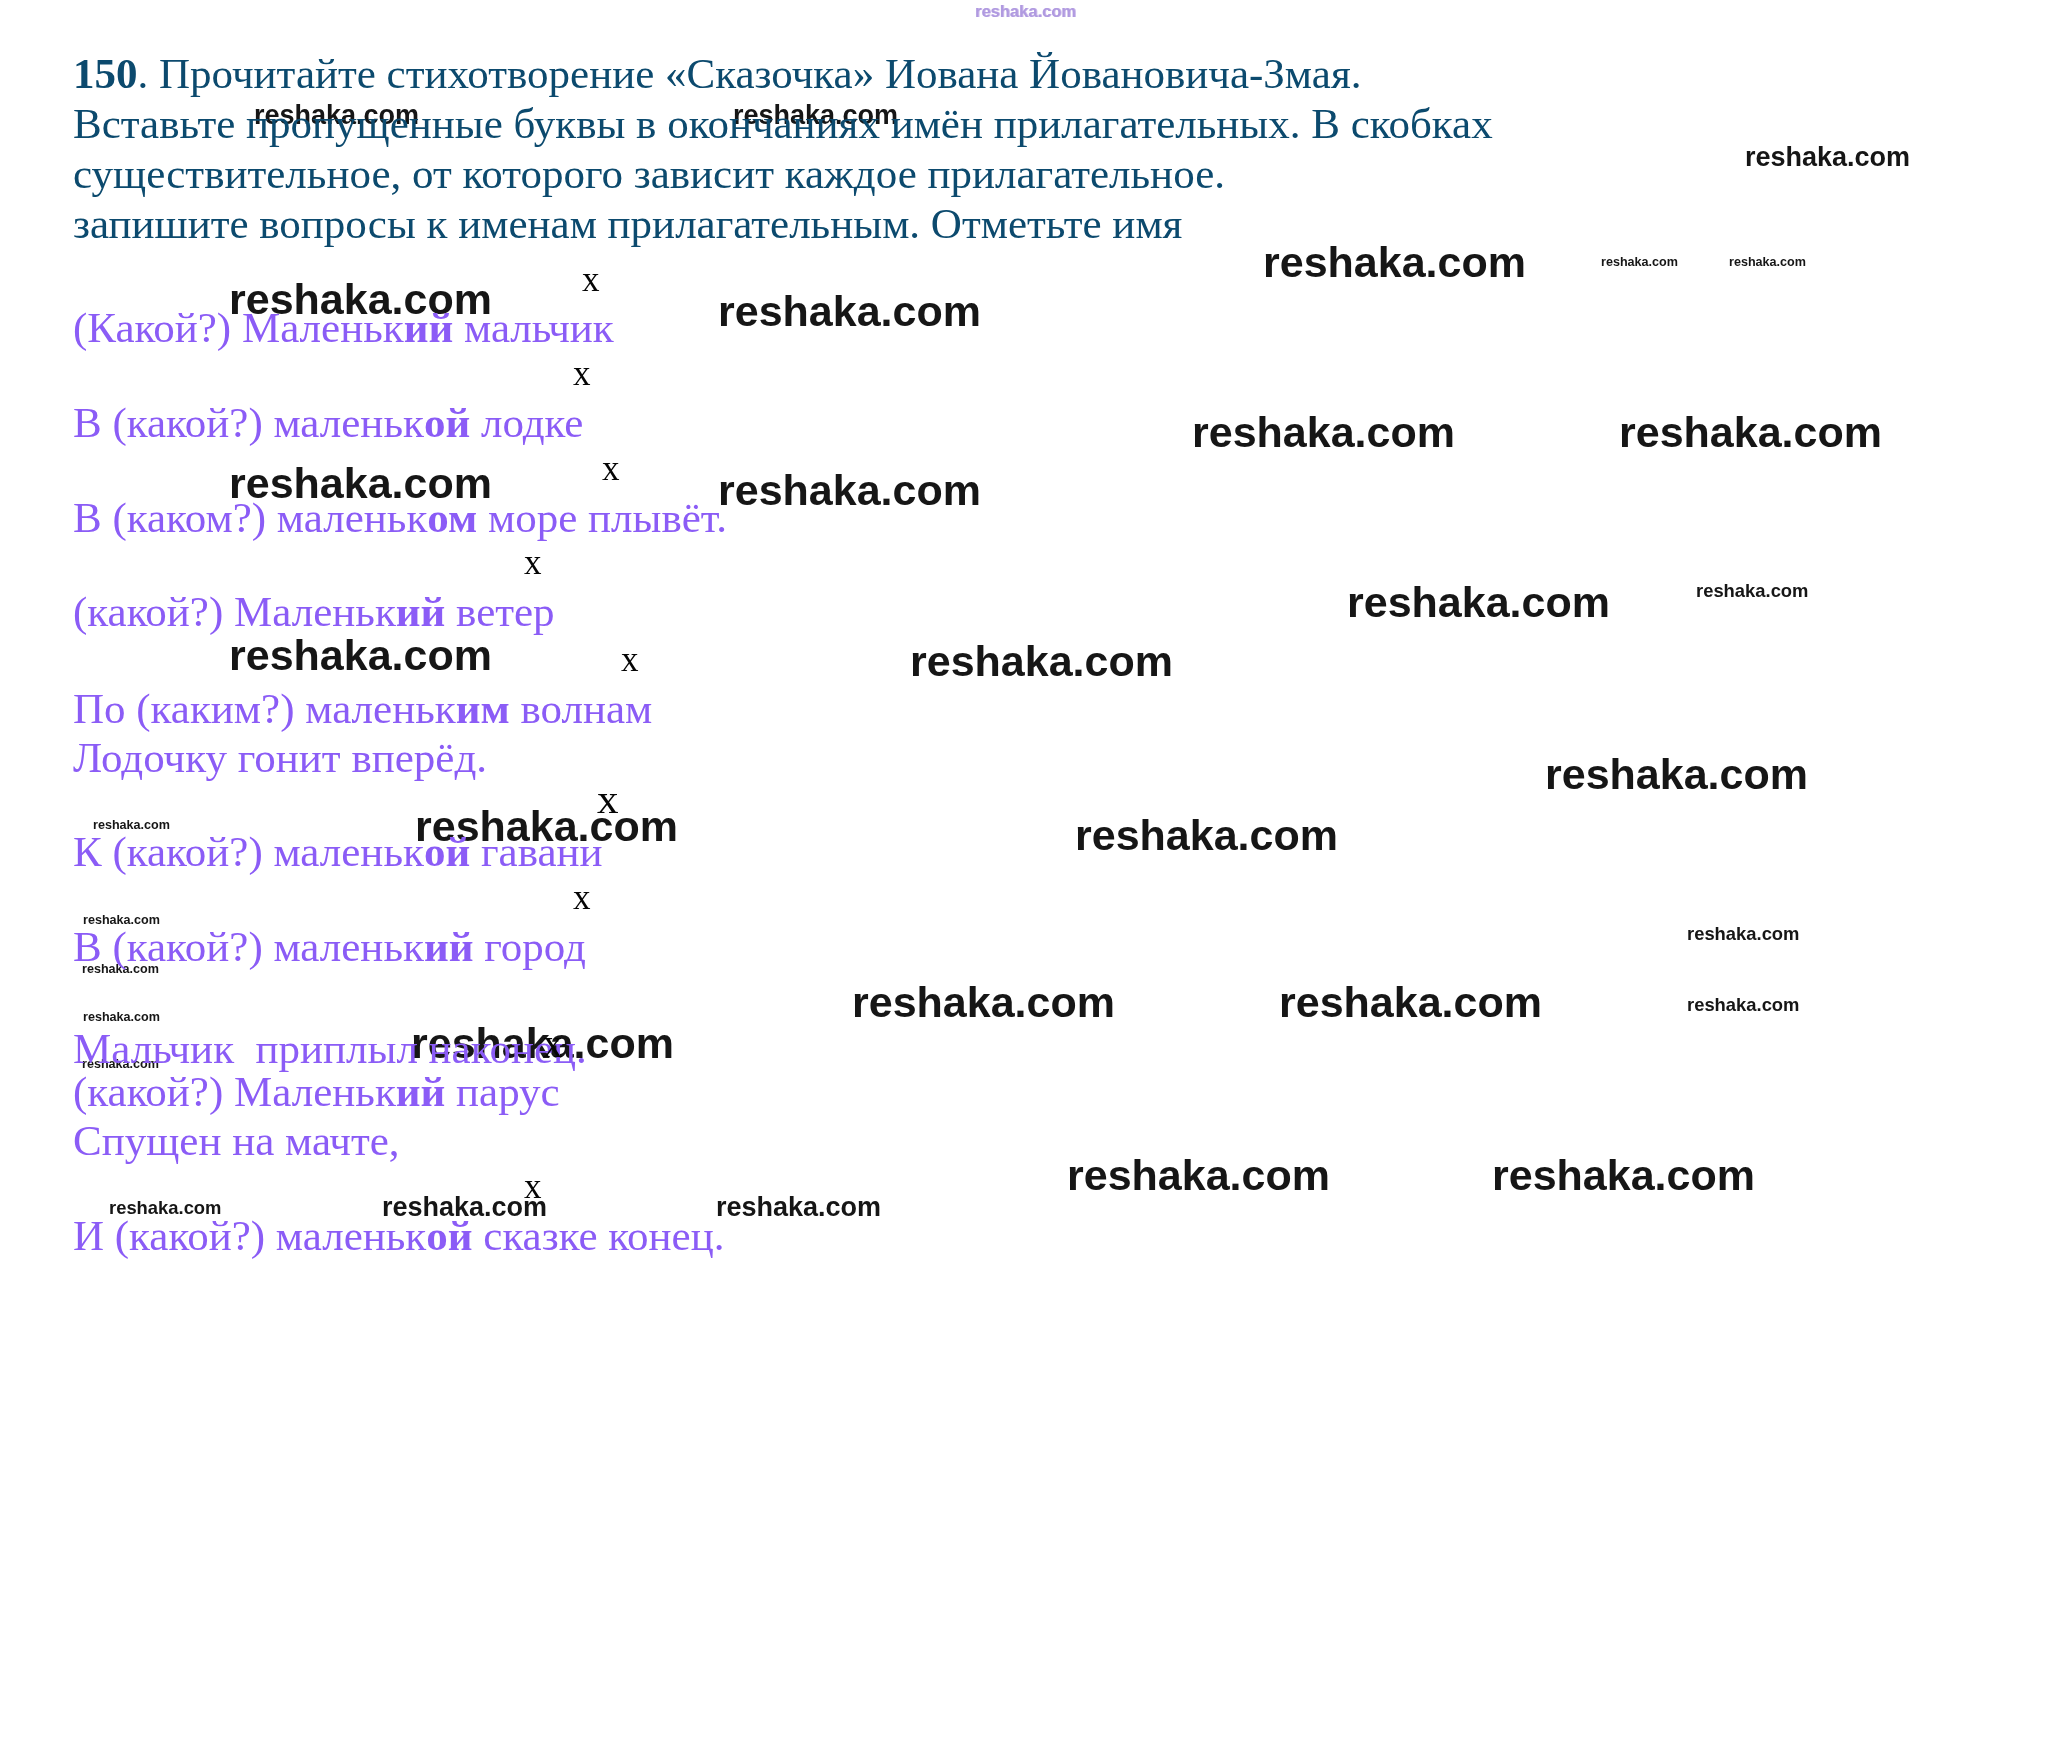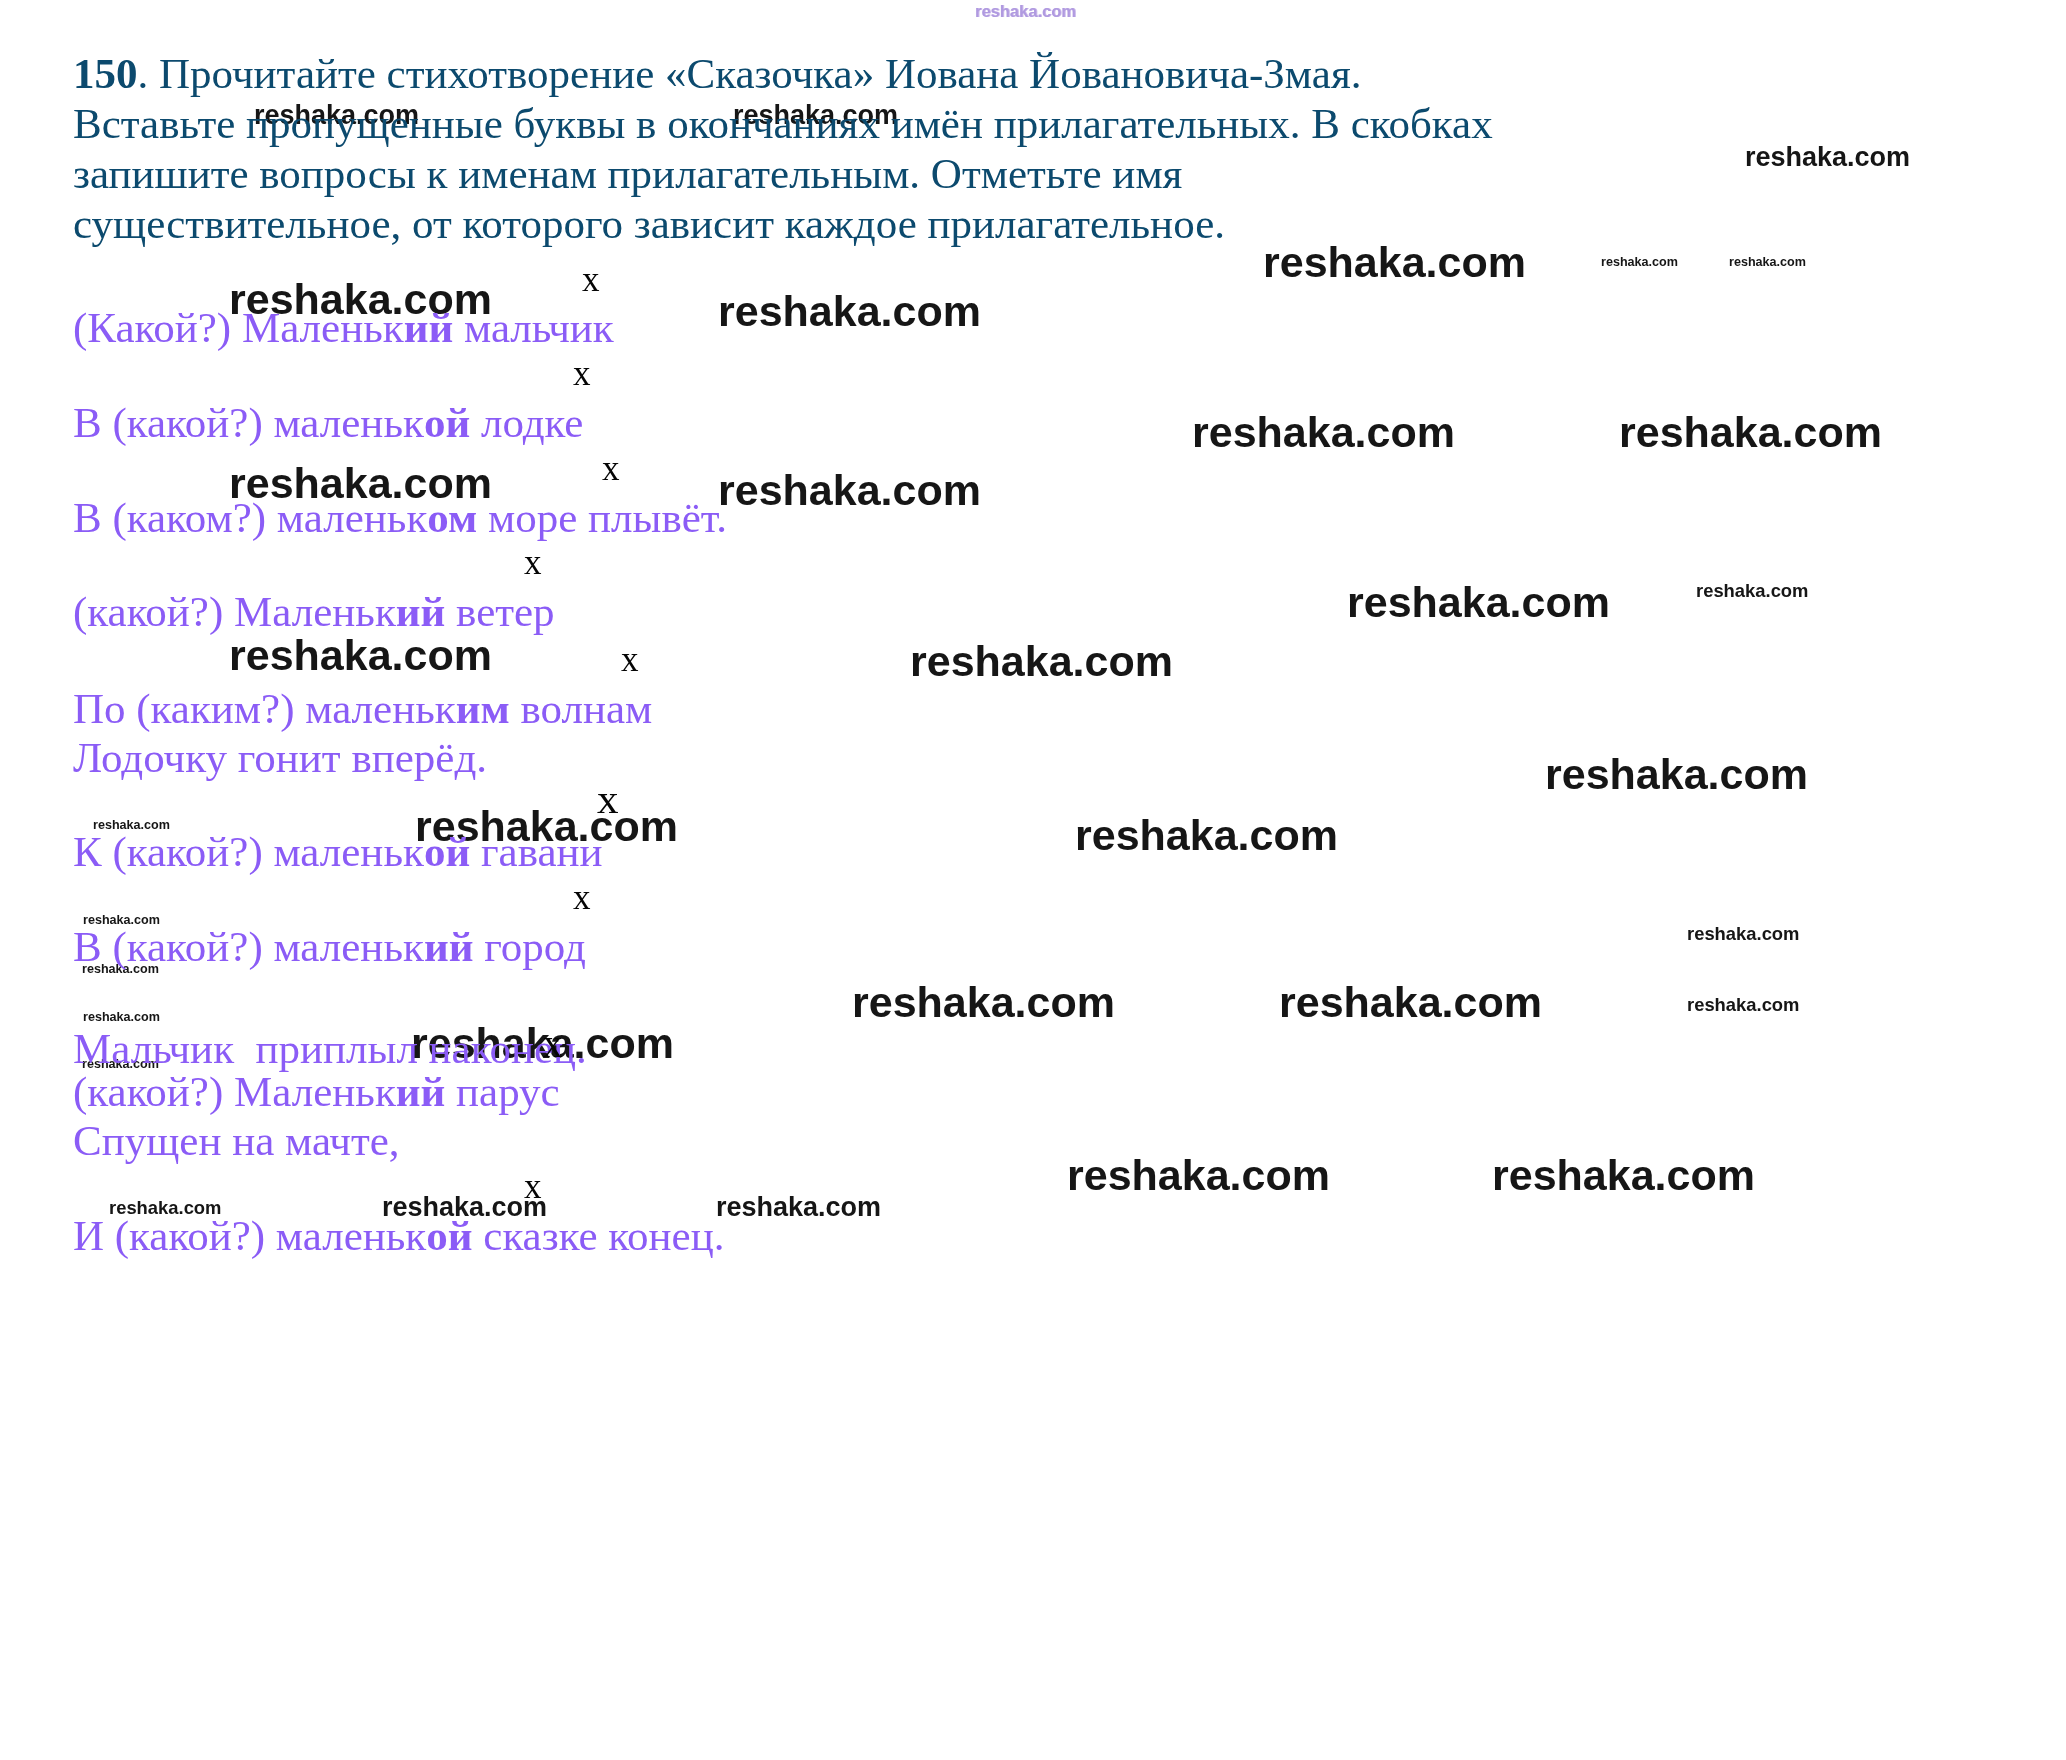--- a/index.html
+++ b/index.html
@@ -100,22 +100,22 @@
       <span class="wm wm-xl" style="left: 1067px; top: 1151px;">reshaka.com</span>
       <span class="wm wm-xl" style="left: 1492px; top: 1151px;">reshaka.com</span>
       <span class="wm wm-sm" style="left: 109px; top: 1197px;">reshaka.com</span>
       <span class="wm wm-md" style="left: 382px; top: 1192px;">reshaka.com</span>
       <span class="wm wm-md" style="left: 716px; top: 1192px;">reshaka.com</span>
     </div>
 
   <div class="task">
     <div class="task-line"><b>150</b><span>. Прочитайте стихотворение «Сказочка» Иована Йовановича-Змая.</span></div>
     <div class="task-line"><span>Вставьте пропущенные буквы в окончаниях имён прилагательных. В скобках</span></div>
+    <div class="task-line"><span>существительное, от которого зависит каждое прилагательное.</span></div>
     <div class="task-line"><span>запишите вопросы к именам прилагательным. Отметьте имя</span></div>
-    <div class="task-line"><span>существительное, от которого зависит каждое прилагательное.</span></div>
   </div>
 
   <div id="poem-layer">
       <span class="xmark" style="left: 582px; top: 260px;">х</span>
       <div class="poem-line" style="top: 303px;"><span>(Какой?) Маленьк</span><b>ий</b><span> мальчик</span></div>
       <span class="xmark" style="left: 573px; top: 354px;">х</span>
       <div class="poem-line" style="top: 398px;"><span>В (какой?) маленьк</span><b>ой</b><span> лодке</span></div>
       <span class="xmark" style="left: 602px; top: 449px;">х</span>
       <div class="poem-line" style="top: 493px;"><span>В (каком?) маленьк</span><b>ом</b><span> море плывёт.</span></div>
       <span class="xmark" style="left: 524px; top: 543px;">х</span>

